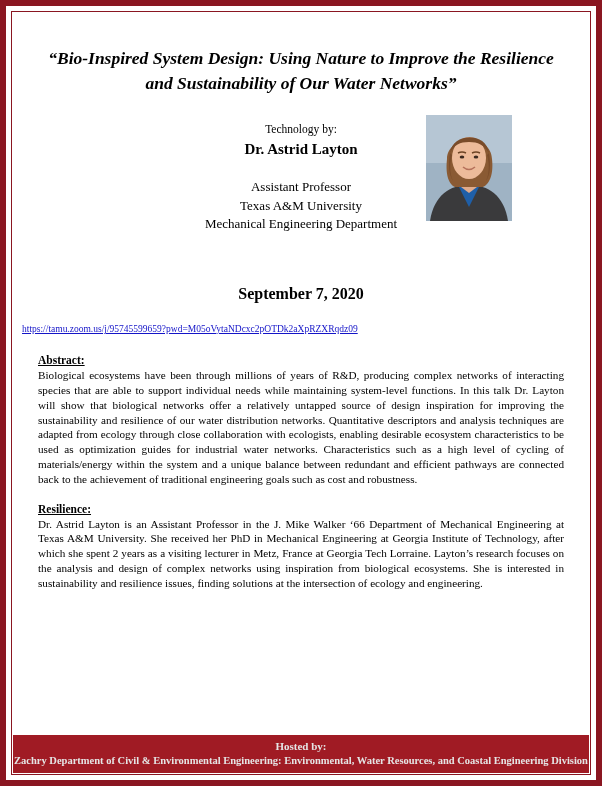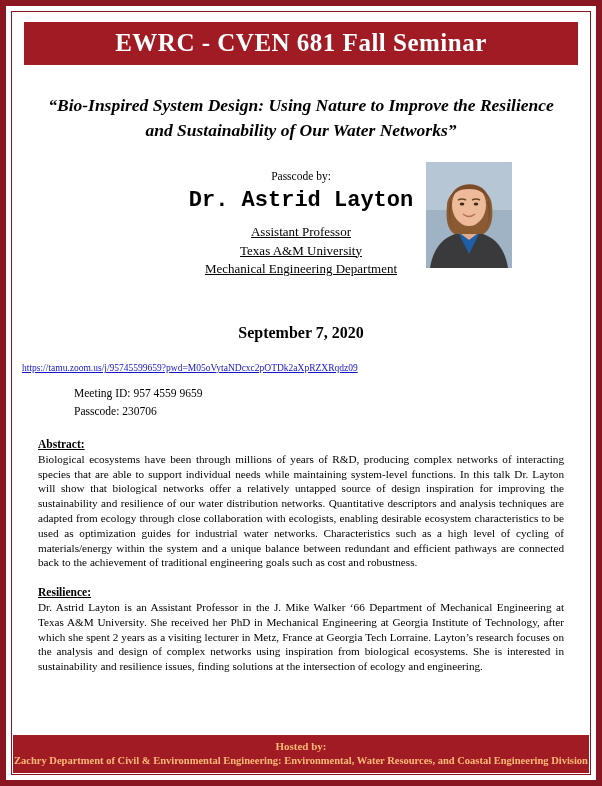--- a/index.html
+++ b/index.html
@@ -62,43 +62,41 @@
     left: 0;
     right: 0;
     top: 0;
     text-align: center;
   }
   .presented-by {
     font-size: 11.5px;
     margin-bottom: 6px;
   }
   .speaker-name {
-    font-size: 22px;
-    font-weight: bold;
-    margin-bottom: 10px;
-    font-family: Liberation Mono, monospace;
+    font-size: 15px;
+    font-weight: bold;
+    margin-bottom: 20px;
   }
   .speaker-line {
     font-size: 13px;
     line-height: 1.45;
-    text-decoration: underline;
   }
   .photo {
     position: absolute;
     right: 68px;
     top: -8px;
     width: 86px;
     height: 106px;
     overflow: hidden;
     background: #cfd7df;
   }
   .photo svg { display: block; }
   .datetime {
     text-align: center;
-    margin-top: 0;
+    margin-top: 8px;
   }
   .datetime div {
     font-size: 16px;
     font-weight: bold;
     line-height: 1.6;
   }
   .zoom-link {
     text-align: left;
     margin-top: 12px;
   }
@@ -129,48 +127,47 @@
   }
   .bio-section {
     margin: 16px 16px 0 16px;
   }
   .footer {
     position: absolute;
     left: 1px;
     right: 1px;
     bottom: 1px;
     background: #a01b24;
-    color: #fdba74;
+    color: #e5e5e5;
     text-align: center;
     padding: 4px 0 5px 0;
   }
   .footer .hosted {
     font-size: 11px;
     font-weight: bold;
     line-height: 1.35;
   }
   .footer .dept {
     font-size: 10.5px;
     font-weight: bold;
     line-height: 1.35;
   }
 </style>
 </head>
 <body>
 
 <div class="page">
   <div class="inner">
 
-    <div class="title-banner">EWRC  -  CVEN 681 Fall Seminar</div>
 
     <div class="talk-title">“Bio-Inspired System Design: Using Nature to Improve the Resilience and Sustainability of Our Water Networks”</div>
 
     <div class="mid-section">
       <div class="presenter-block">
-        <div class="presented-by">Passcode by:</div>
+        <div class="presented-by">Technology by:</div>
         <div class="speaker-name">Dr. Astrid Layton</div>
         <div class="speaker-line">Assistant Professor</div>
         <div class="speaker-line">Texas A&amp;M University</div>
         <div class="speaker-line">Mechanical Engineering Department</div>
       </div>
 
       <div class="photo">
         <svg width="86" height="106" viewBox="0 0 86 106" xmlns="http://www.w3.org/2000/svg">
           <rect x="0" y="0" width="86" height="106" fill="#9fb3c4"></rect>
           <rect x="0" y="0" width="86" height="48" fill="#b6c6d4"></rect>
@@ -201,24 +198,20 @@
     </div>
 
     <div class="datetime">
       <div>September 7, 2020</div>
     </div>
 
     <div class="zoom-link">
       <a href="#">https://tamu.zoom.us/j/95745599659?pwd=M05oVytaNDcxc2pOTDk2aXpRZXRqdz09</a>
     </div>
 
-    <div class="meeting-info">
-      <div>Meeting ID: 957 4559 9659</div>
-      <div>Passcode: 230706</div>
-    </div>
 
     <div class="body-section">
       <div class="sec-head">Abstract:</div>
       <div class="sec-body">Biological ecosystems have been through millions of years of R&amp;D, producing complex networks of interacting species that are able to support individual needs while maintaining system-level functions. In this talk Dr. Layton will show that biological networks offer a relatively untapped source of design inspiration for improving the sustainability and resilience of our water distribution networks. Quantitative descriptors and analysis techniques are adapted from ecology through close collaboration with ecologists, enabling desirable ecosystem characteristics to be used as optimization guides for industrial water networks. Characteristics such as a high level of cycling of materials/energy within the system and a unique balance between redundant and efficient pathways are connected back to the achievement of traditional engineering goals such as cost and robustness.</div>
     </div>
 
     <div class="bio-section">
       <div class="sec-head">Resilience:</div>
       <div class="sec-body">Dr. Astrid Layton is an Assistant Professor in the J. Mike Walker ‘66 Department of Mechanical Engineering at Texas A&amp;M University. She received her PhD in Mechanical Engineering at Georgia Institute of Technology, after which she spent 2 years as a visiting lecturer in Metz, France at Georgia Tech Lorraine. Layton’s research focuses on the analysis and design of complex networks using inspiration from biological ecosystems. She is interested in sustainability and resilience issues, finding solutions at the intersection of ecology and engineering.</div>
     </div>

